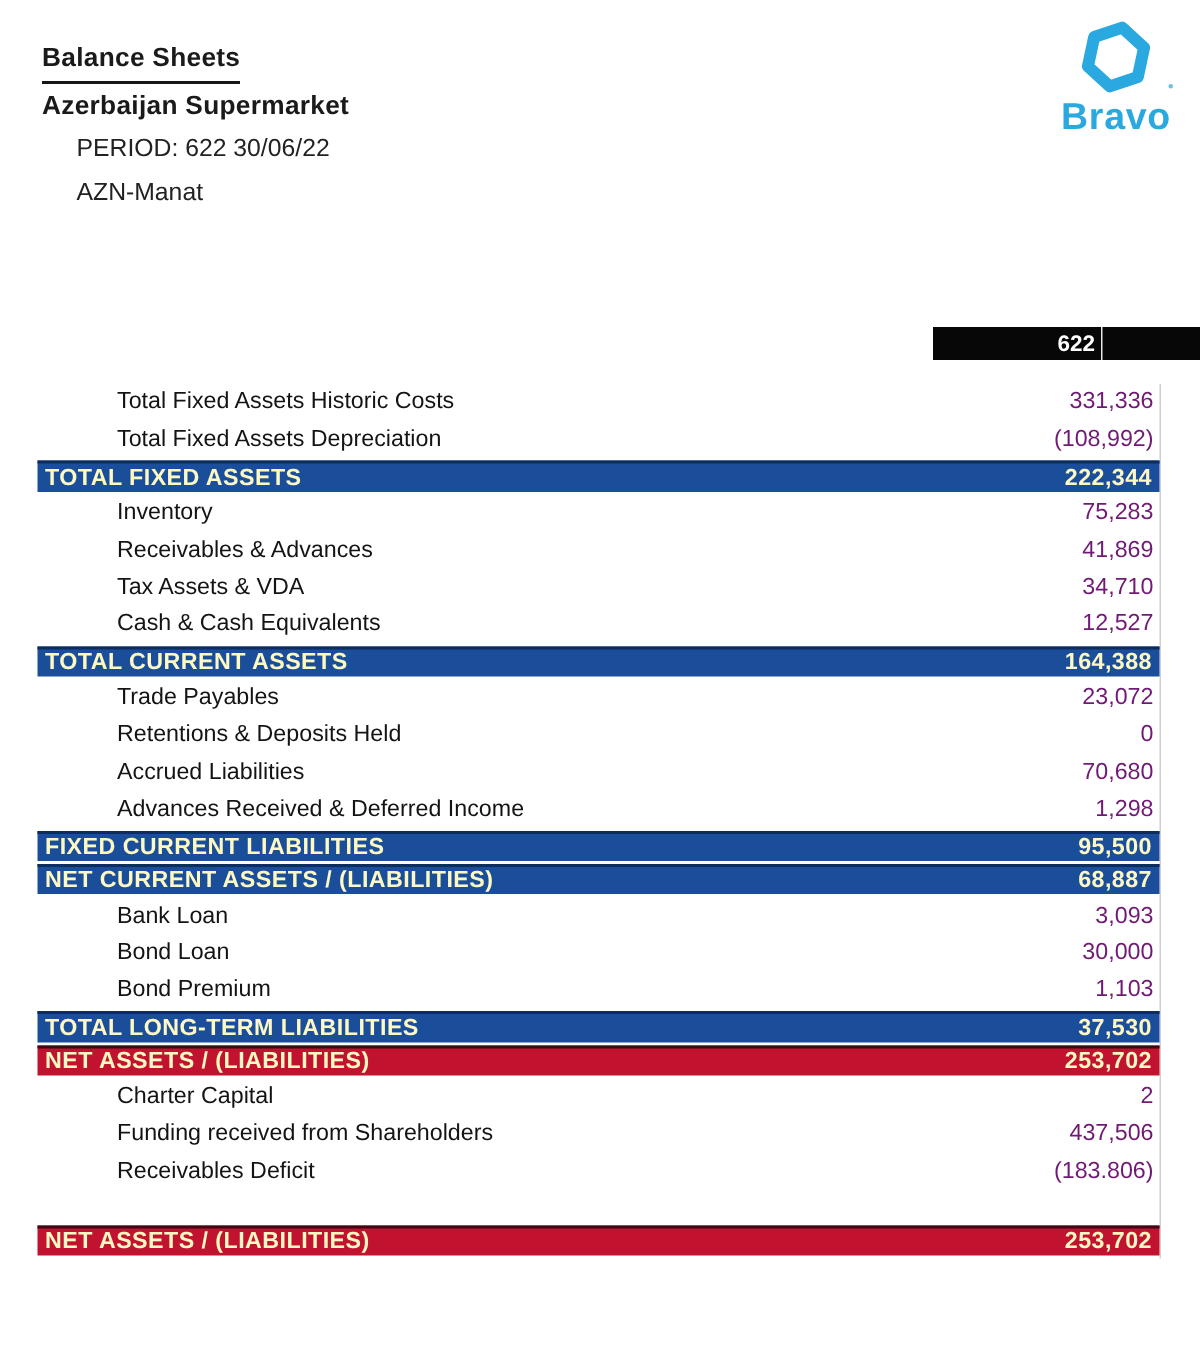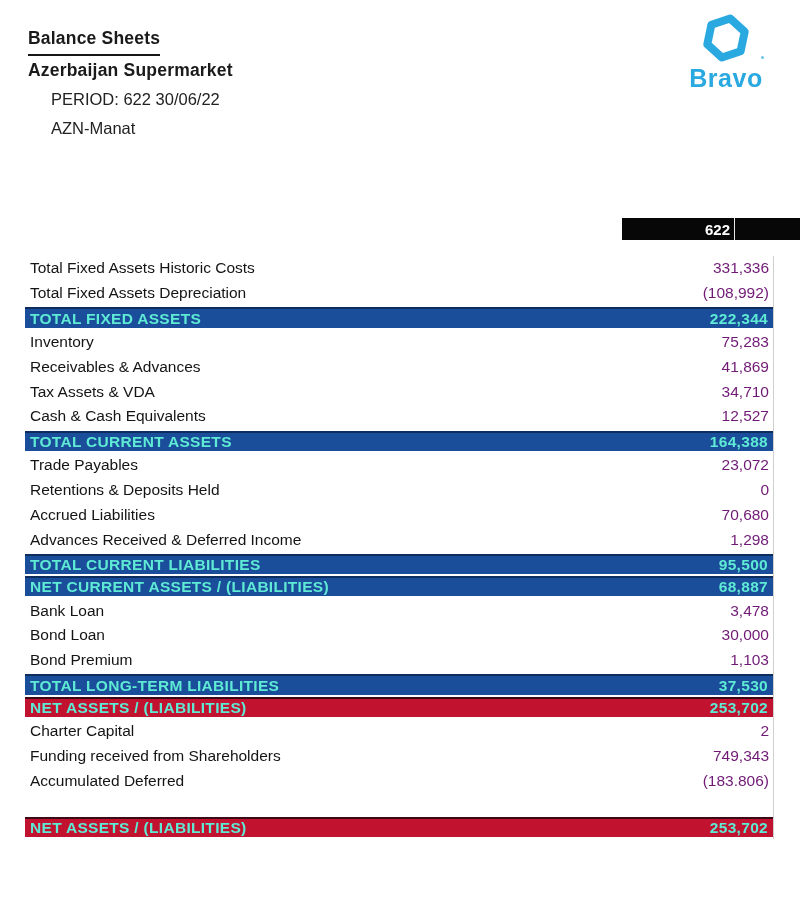--- a/index.html
+++ b/index.html
@@ -18,21 +18,21 @@
   .doc-header{position:absolute;left:28px;top:24px;line-height:29px;}
   .doc-title{
     font-size:17.5px;font-weight:bold;
     border-bottom:2px solid #161616;display:inline-block;padding-bottom:1px;
     letter-spacing:0.2px;
   }
   .doc-company{font-size:17.5px;font-weight:bold;letter-spacing:0.2px;}
   .doc-period,.doc-currency{font-size:16.5px;font-weight:400;color:#222;margin-left:23px;}
 
   
-  .logo{position:absolute;top:12px;right:28px;width:92px;text-align:center;}
+  .logo{position:absolute;top:12px;right:10px;width:92px;text-align:center;}
   .logo svg{display:block;margin:0 auto;}
   .logo .brand{
     font-size:25px;font-weight:700;color:var(--logo-blue);
     letter-spacing:0.5px;margin-top:-2px;
   }
   .logo .reg-dot{
     position:absolute;right:8px;top:44px;width:3px;height:3px;border-radius:50%;
     background:var(--logo-blue);opacity:.7;
   }
 
@@ -48,28 +48,28 @@
   .period-bar .divider{flex:0 0 1px;height:100%;background:#e8e8e8;}
   .period-bar .cell-b{flex:1;height:100%;}
 
   
   .bs-table{
     position:absolute;left:25px;top:256px;width:748px;
     border-right:1px solid #cfcfcf;
   }
   .trow{
     height:24.85px;display:flex;align-items:center;justify-content:space-between;
-    font-size:15.5px;box-sizing:border-box;
+    font-size:15.5px;box-sizing:border-box;margin-left:48px;
   }
   .trow .lbl{padding-left:5px;white-space:nowrap;}
   .trow .val{padding-right:4px;white-space:nowrap;}
   .trow.item .lbl{color:#141414;}
   .trow.item .val{color:#701a75;}
   .trow.blue,.trow.red{
-    height:20.5px;margin:1.6px 0 1.75px;color:#5eead4;font-weight:bold;
+    height:20.5px;margin:1.6px 0 1.75px;color:#fef9c3;font-weight:bold;
     border-top:2px solid;letter-spacing:0.3px;
   }
   .trow.blue{background:var(--blue);border-top-color:#0c2d5e;}
   .trow.red{background:var(--red);border-top-color:#3c0a14;align-items:center;}
   .trow.blue .val,.trow.red .val{padding-right:5px;}
   .trow.spacer{height:22px;border:none;}
 </style>
 </head>
 <body>
 
@@ -143,30 +143,30 @@
       </div>
       <div class="trow item">
         <span class="lbl">Accrued Liabilities</span>
         <span class="val">70,680</span>
       </div>
       <div class="trow item">
         <span class="lbl">Advances Received &amp; Deferred Income</span>
         <span class="val">1,298</span>
       </div>
       <div class="trow blue">
-        <span class="lbl">TOTAL CURRENT LIABILITIES</span>
+        <span class="lbl">FIXED CURRENT LIABILITIES</span>
         <span class="val">95,500</span>
       </div>
       <div class="trow blue">
         <span class="lbl">NET CURRENT ASSETS / (LIABILITIES)</span>
         <span class="val">68,887</span>
       </div>
       <div class="trow item">
         <span class="lbl">Bank Loan</span>
-        <span class="val">3,478</span>
+        <span class="val">3,093</span>
       </div>
       <div class="trow item">
         <span class="lbl">Bond Loan</span>
         <span class="val">30,000</span>
       </div>
       <div class="trow item">
         <span class="lbl">Bond Premium</span>
         <span class="val">1,103</span>
       </div>
       <div class="trow blue">
@@ -176,24 +176,24 @@
       <div class="trow red">
         <span class="lbl">NET ASSETS / (LIABILITIES)</span>
         <span class="val">253,702</span>
       </div>
       <div class="trow item">
         <span class="lbl">Charter Capital</span>
         <span class="val">2</span>
       </div>
       <div class="trow item">
         <span class="lbl">Funding received from Shareholders</span>
-        <span class="val">749,343</span>
-      </div>
-      <div class="trow item">
-        <span class="lbl">Accumulated Deferred</span>
+        <span class="val">437,506</span>
+      </div>
+      <div class="trow item">
+        <span class="lbl">Receivables Deficit</span>
         <span class="val">(183.806)</span>
       </div>
       <div class="trow spacer"></div>
       <div class="trow red">
         <span class="lbl">NET ASSETS / (LIABILITIES)</span>
         <span class="val">253,702</span>
       </div>
     </div>
 
 </div>

